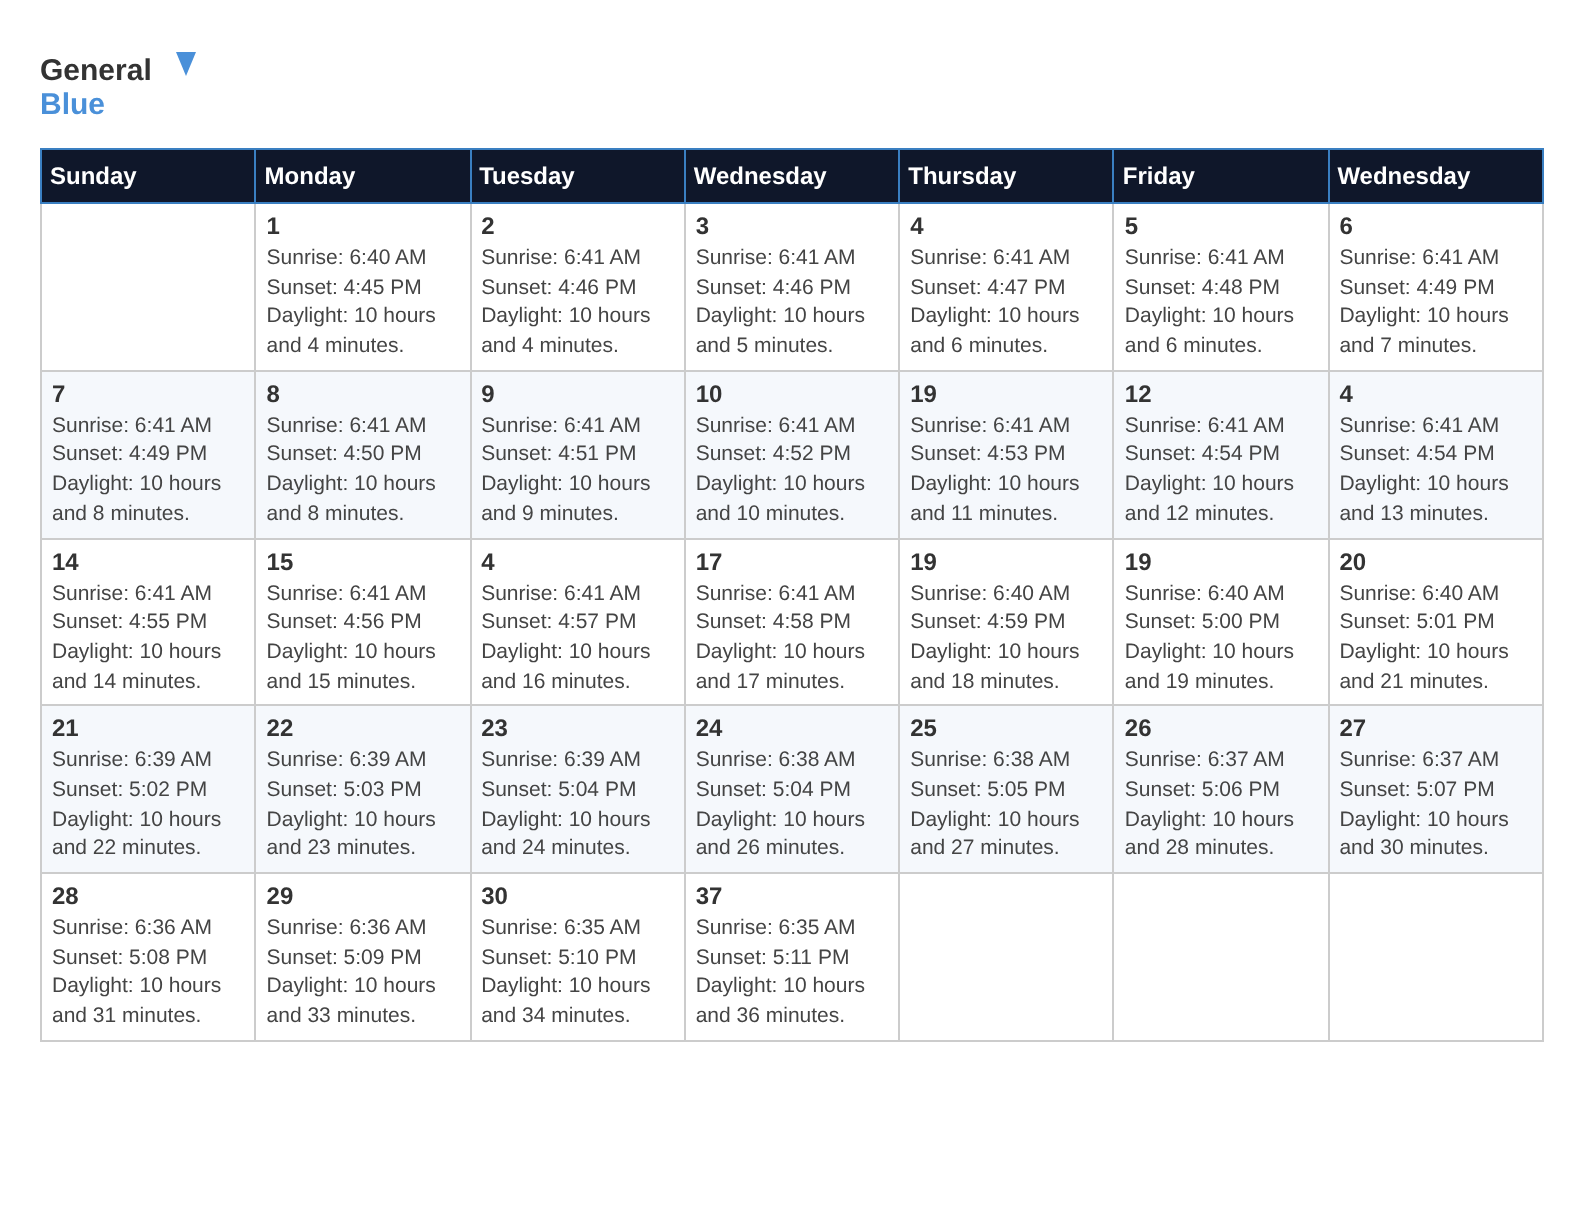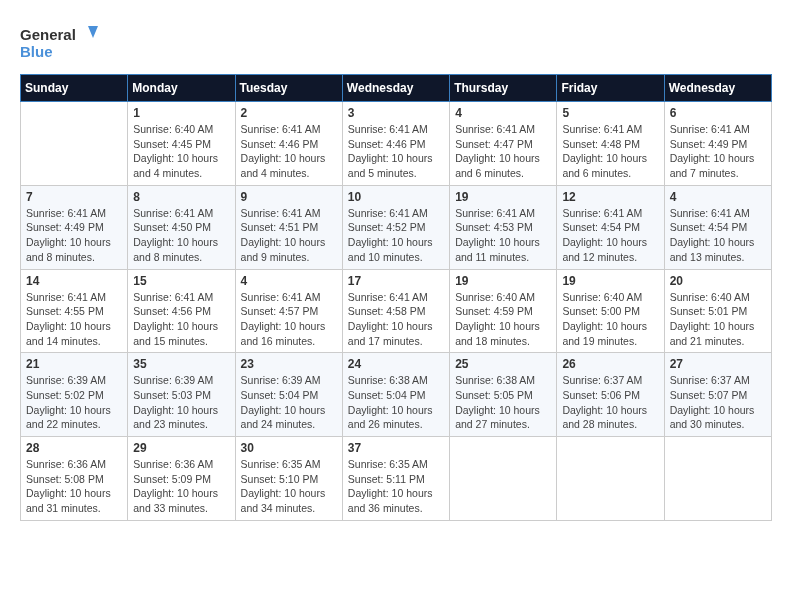--- a/index.html
+++ b/index.html
@@ -195,21 +195,21 @@
           <span class="day-number">20</span>
           <div class="day-info">Sunrise: 6:40 AM<br>Sunset: 5:01 PM<br>Daylight: 10 hours<br>and 21 minutes.</div>
         </td>
       </tr>
       <tr>
         <td>
           <span class="day-number">21</span>
           <div class="day-info">Sunrise: 6:39 AM<br>Sunset: 5:02 PM<br>Daylight: 10 hours<br>and 22 minutes.</div>
         </td>
         <td>
-          <span class="day-number">35</span>
+          <span class="day-number">22</span>
           <div class="day-info">Sunrise: 6:39 AM<br>Sunset: 5:03 PM<br>Daylight: 10 hours<br>and 23 minutes.</div>
         </td>
         <td>
           <span class="day-number">23</span>
           <div class="day-info">Sunrise: 6:39 AM<br>Sunset: 5:04 PM<br>Daylight: 10 hours<br>and 24 minutes.</div>
         </td>
         <td>
           <span class="day-number">24</span>
           <div class="day-info">Sunrise: 6:38 AM<br>Sunset: 5:04 PM<br>Daylight: 10 hours<br>and 26 minutes.</div>
         </td>

